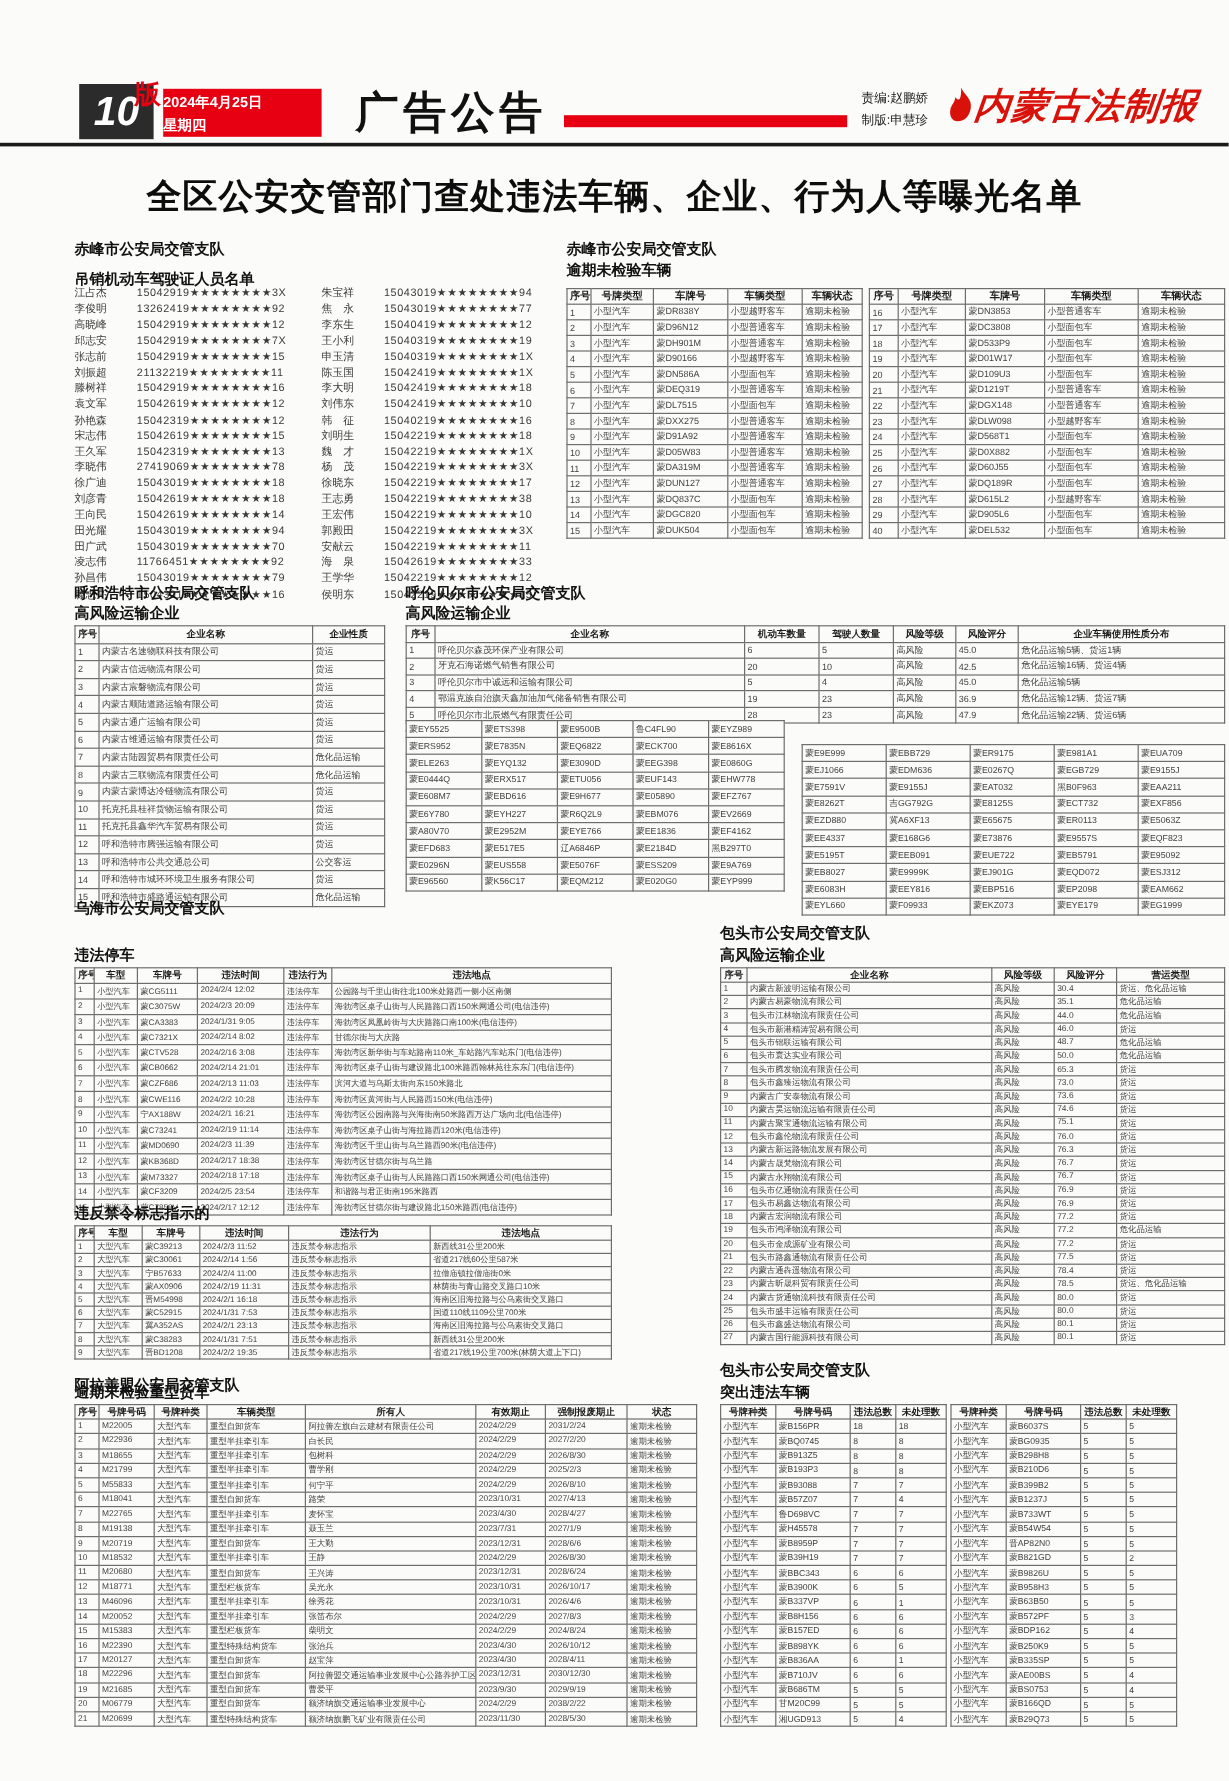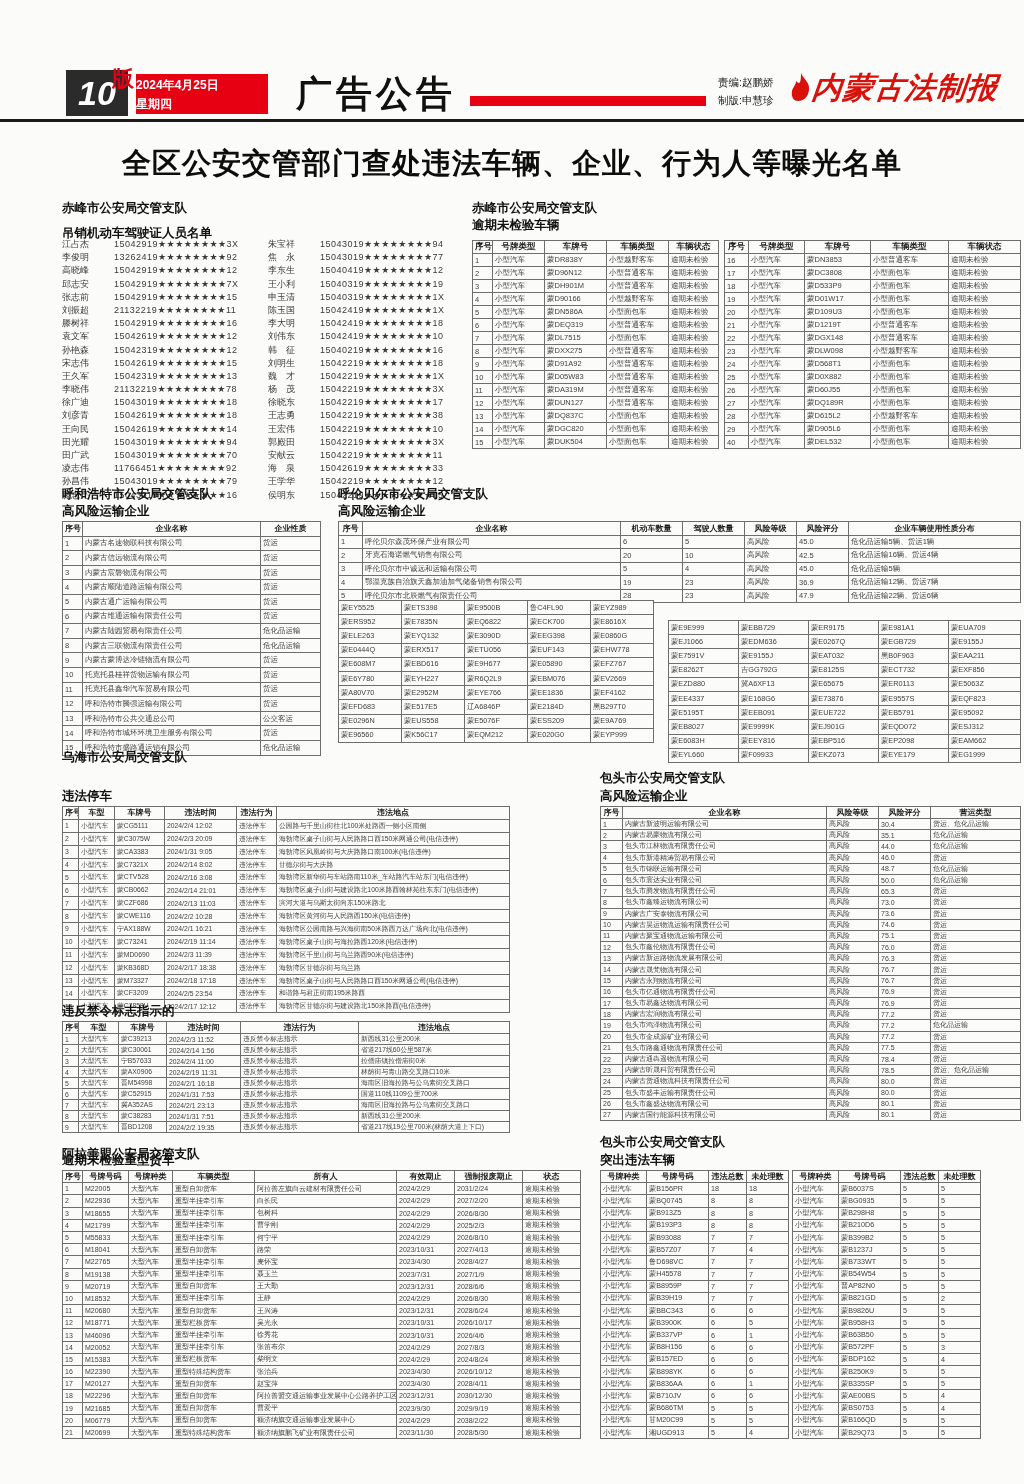--- a/index.html
+++ b/index.html
@@ -79,21 +79,21 @@
     <div class="nm-row"><span class="nm">李俊明</span><span class="lic">13262419★★★★★★★★92</span></div>
     <div class="nm-row"><span class="nm">高晓峰</span><span class="lic">15042919★★★★★★★★12</span></div>
     <div class="nm-row"><span class="nm">邱志安</span><span class="lic">15042919★★★★★★★★7X</span></div>
     <div class="nm-row"><span class="nm">张志前</span><span class="lic">15042919★★★★★★★★15</span></div>
     <div class="nm-row"><span class="nm">刘振超</span><span class="lic">21132219★★★★★★★★11</span></div>
     <div class="nm-row"><span class="nm">滕树祥</span><span class="lic">15042919★★★★★★★★16</span></div>
     <div class="nm-row"><span class="nm">袁文军</span><span class="lic">15042619★★★★★★★★12</span></div>
     <div class="nm-row"><span class="nm">孙艳森</span><span class="lic">15042319★★★★★★★★12</span></div>
     <div class="nm-row"><span class="nm">宋志伟</span><span class="lic">15042619★★★★★★★★15</span></div>
     <div class="nm-row"><span class="nm">王久军</span><span class="lic">15042319★★★★★★★★13</span></div>
-    <div class="nm-row"><span class="nm">李晓伟</span><span class="lic">21132219★★★★★★★★78</span></div>
+    <div class="nm-row"><span class="nm">李晓伟</span><span class="lic">27419069★★★★★★★★78</span></div>
     <div class="nm-row"><span class="nm">徐广迪</span><span class="lic">15043019★★★★★★★★18</span></div>
     <div class="nm-row"><span class="nm">刘彦青</span><span class="lic">15042619★★★★★★★★18</span></div>
     <div class="nm-row"><span class="nm">王向民</span><span class="lic">15042619★★★★★★★★14</span></div>
     <div class="nm-row"><span class="nm">田光耀</span><span class="lic">15043019★★★★★★★★94</span></div>
     <div class="nm-row"><span class="nm">田广武</span><span class="lic">15043019★★★★★★★★70</span></div>
     <div class="nm-row"><span class="nm">凌志伟</span><span class="lic">11766451★★★★★★★★92</span></div>
     <div class="nm-row"><span class="nm">孙昌伟</span><span class="lic">15043019★★★★★★★★79</span></div>
     <div class="nm-row"><span class="nm">滕志亮</span><span class="lic">15043019★★★★★★★★16</span></div>
   </div>
 <div class="abs nm-col" style="left:268px;top:238px;width:200px;">

